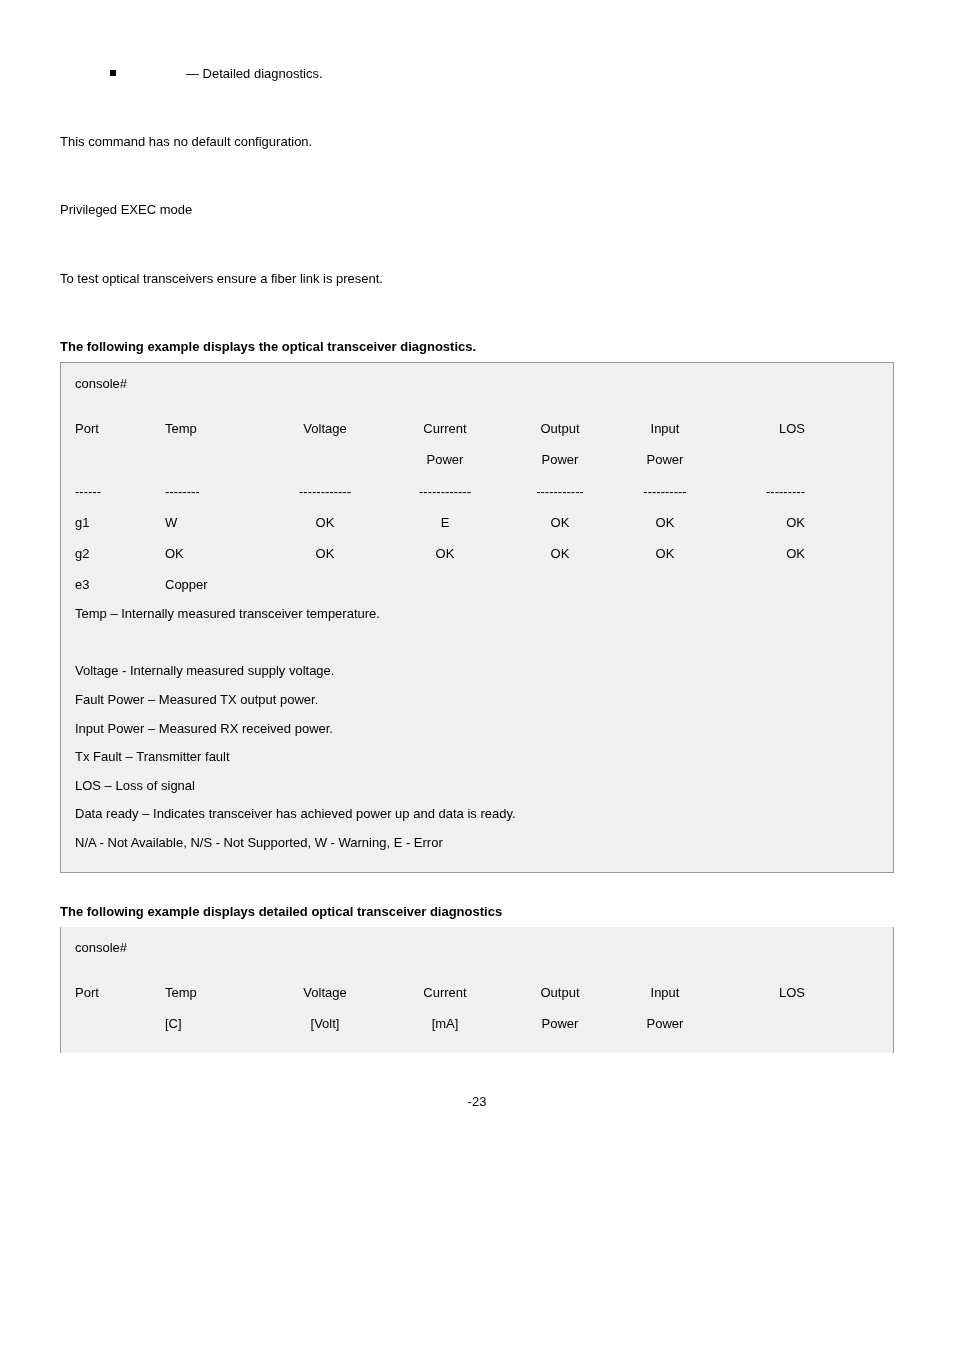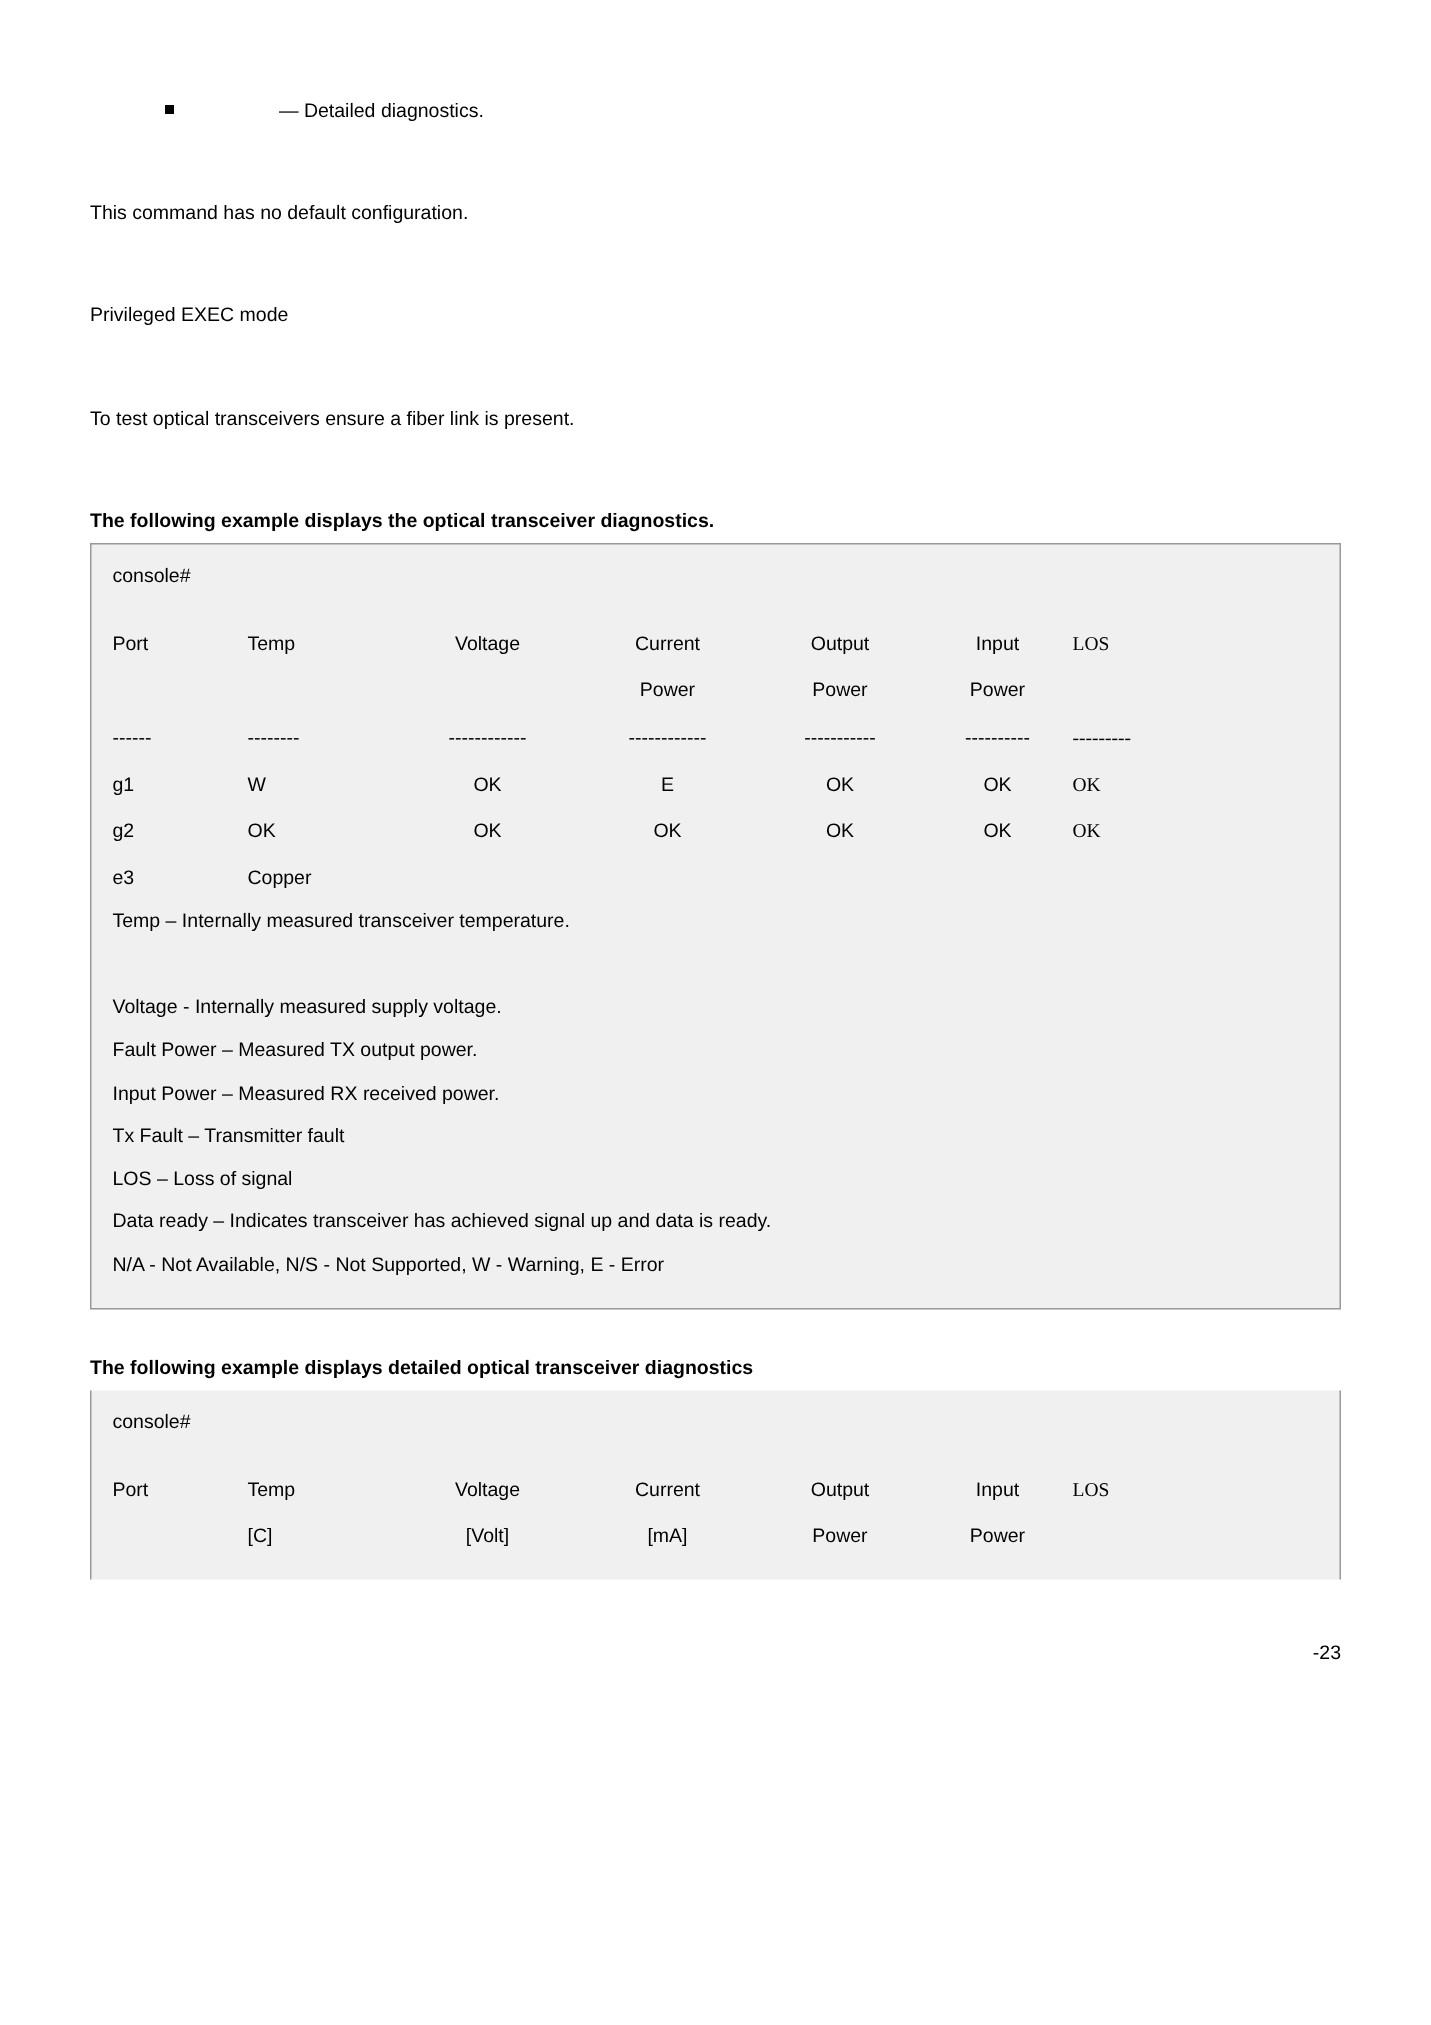--- a/index.html
+++ b/index.html
@@ -45,29 +45,29 @@
     .console-row {
       display: flex;
       line-height: 2.4;
     }
     .c1 { width: 90px; }
     .c2 { width: 100px; }
     .c3 { width: 120px; text-align: center; }
     .c4 { width: 120px; text-align: center; }
     .c5 { width: 110px; text-align: center; }
     .c6 { width: 100px; text-align: center; }
-    .c7 { width: 90px; text-align: left; font-family: Liberation Serif, serif; }
+    .c7 { width: 90px; text-align: right; }
     .console-line {
       line-height: 2.2;
     }
     .console-first {
       margin-bottom: 20px;
     }
     .page-num {
-      text-align: right;
+      text-align: center;
       margin-top: 40px;
       font-size: 13px;
     }
     .example-caption {
       margin-bottom: 6px;
       font-weight: bold;
     }
   </style>
 </head>
 <body>
@@ -144,21 +144,21 @@
     <div class="c7"></div>
   </div>
 
   <div class="console-line">Temp – Internally measured transceiver temperature.</div>
   <div class="console-line">&nbsp;</div>
   <div class="console-line">Voltage - Internally measured supply voltage.</div>
   <div class="console-line">Fault Power – Measured TX output power.</div>
   <div class="console-line">Input Power – Measured RX received power.</div>
   <div class="console-line">Tx Fault – Transmitter fault</div>
   <div class="console-line">LOS – Loss of signal</div>
-  <div class="console-line">Data ready – Indicates transceiver has achieved signal up and data is ready.</div>
+  <div class="console-line">Data ready – Indicates transceiver has achieved power up and data is ready.</div>
   <div class="console-line">N/A - Not Available, N/S - Not Supported, W - Warning, E - Error</div>
 </div>
 
 <div class="example-caption">The following example displays detailed optical transceiver diagnostics</div>
 
 <div class="console-box2">
   <div class="console-first">console#</div>
 
   <div class="console-row">
     <div class="c1">Port</div>

